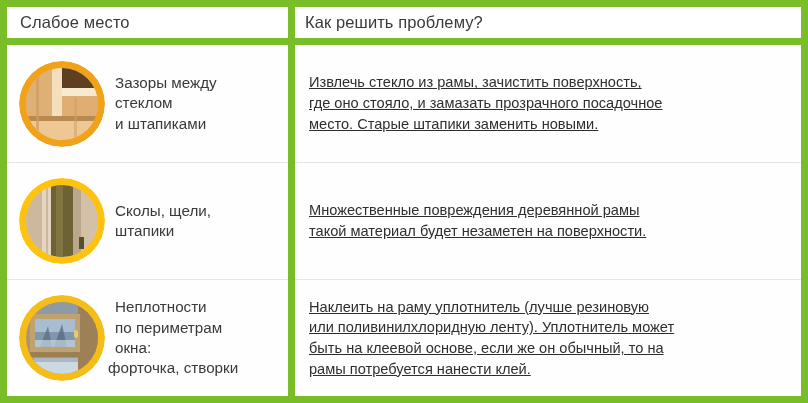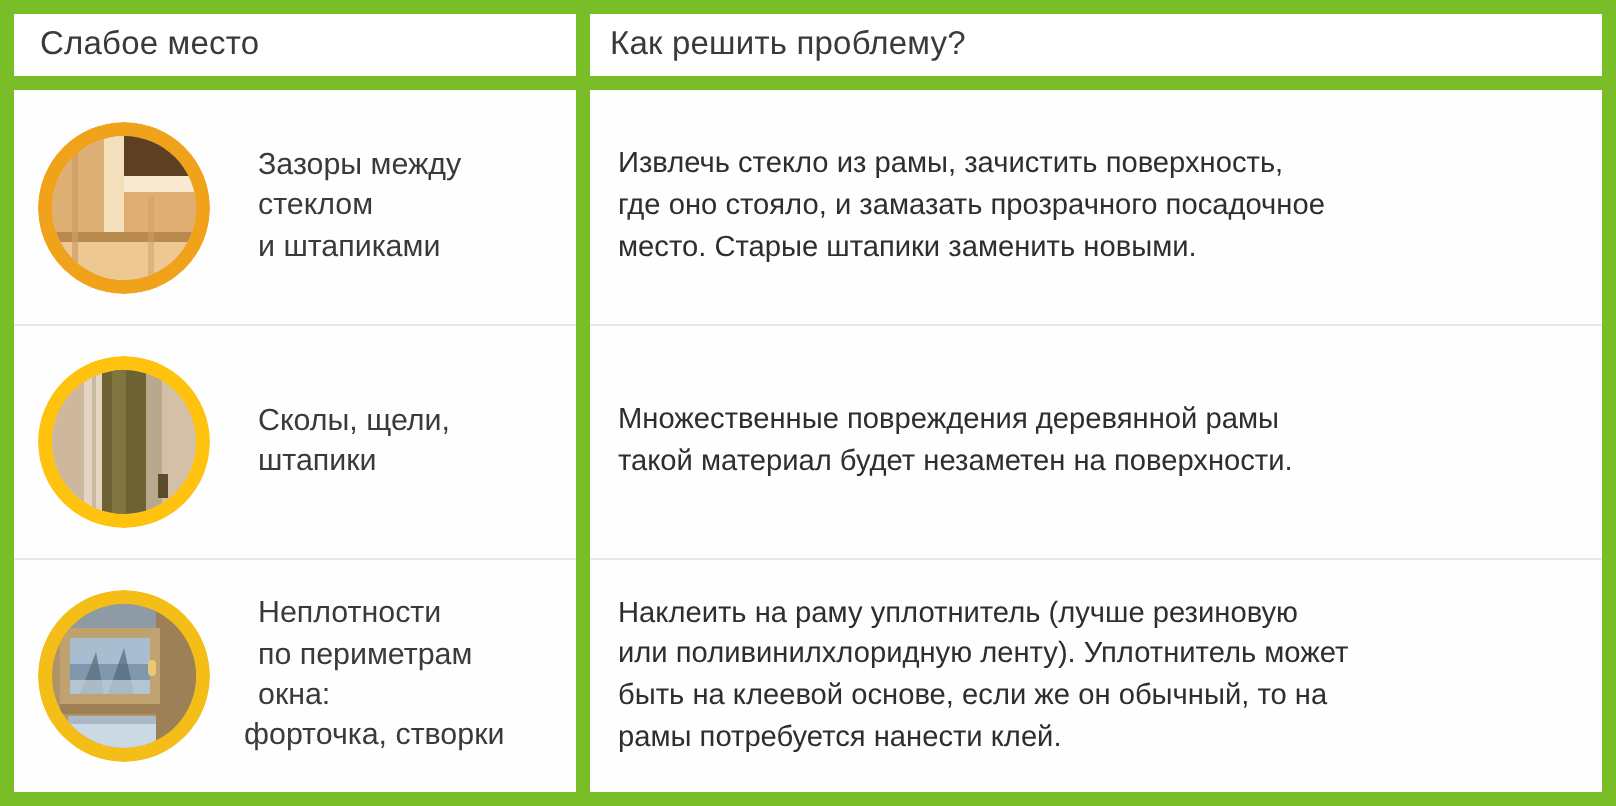--- a/index.html
+++ b/index.html
@@ -93,37 +93,36 @@
     overflow: hidden;
   }
   .badge .photo svg { display: block; width: 100%; height: 100%; }
 
   .left-label {
     flex: 1 1 auto;
     padding-left: 10px;
     color: #3a3a3a;
     font-size: 15.2px;
     line-height: 1.34;
-    margin-left: 14px;
   }
   .left-label .ln { display: block; white-space: nowrap; }
   .left-label .ln.outdent { margin-left: -7px; }
 
   
   .row-right {
     display: flex;
     align-items: center;
     padding: 0 14px 0 14px;
   }
   .right-text {
     color: #2e2e2e;
     font-size: 14.6px;
     line-height: 1.42;
   }
-  .right-text .ln { display: block; white-space: nowrap; }
+  .right-text .ln { display: block; white-space: nowrap; text-decoration: underline; }
 </style>
 </head>
 <body>
 
 <div id="table-root">
 
   <div class="frame-top"></div>
   <div class="frame-bottom"></div>
   <div class="frame-left"></div>
   <div class="frame-right"></div>

